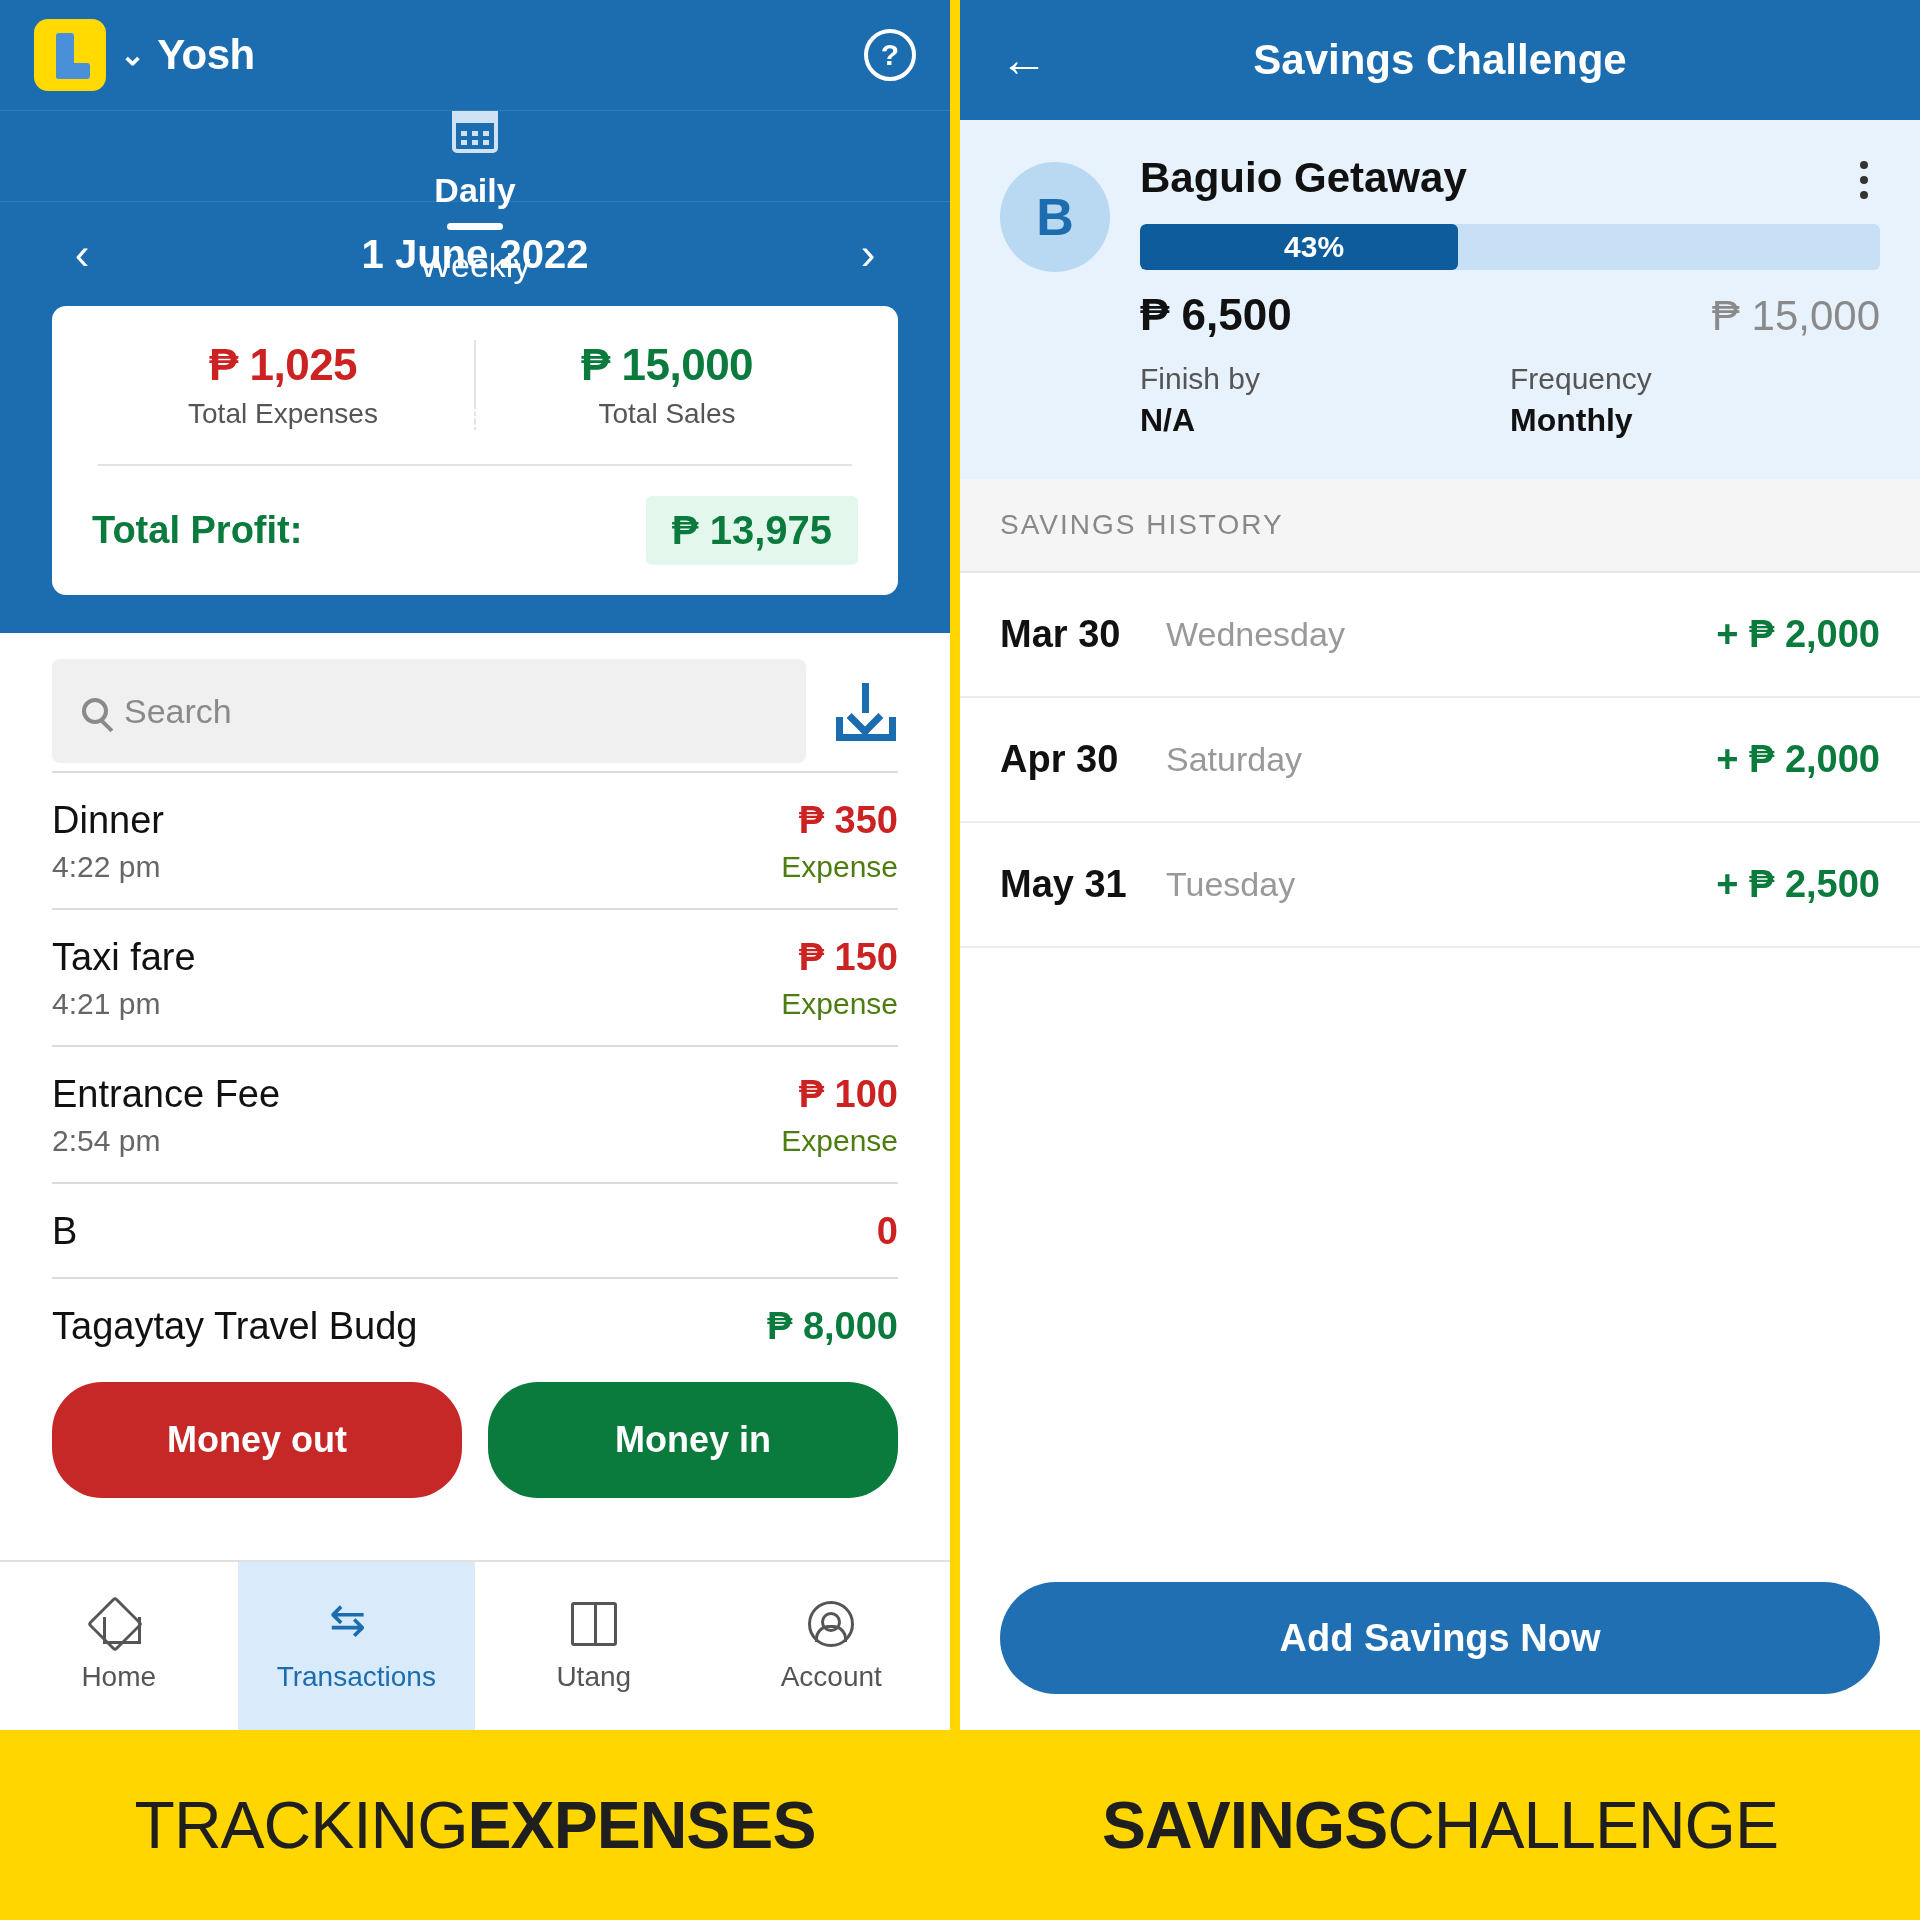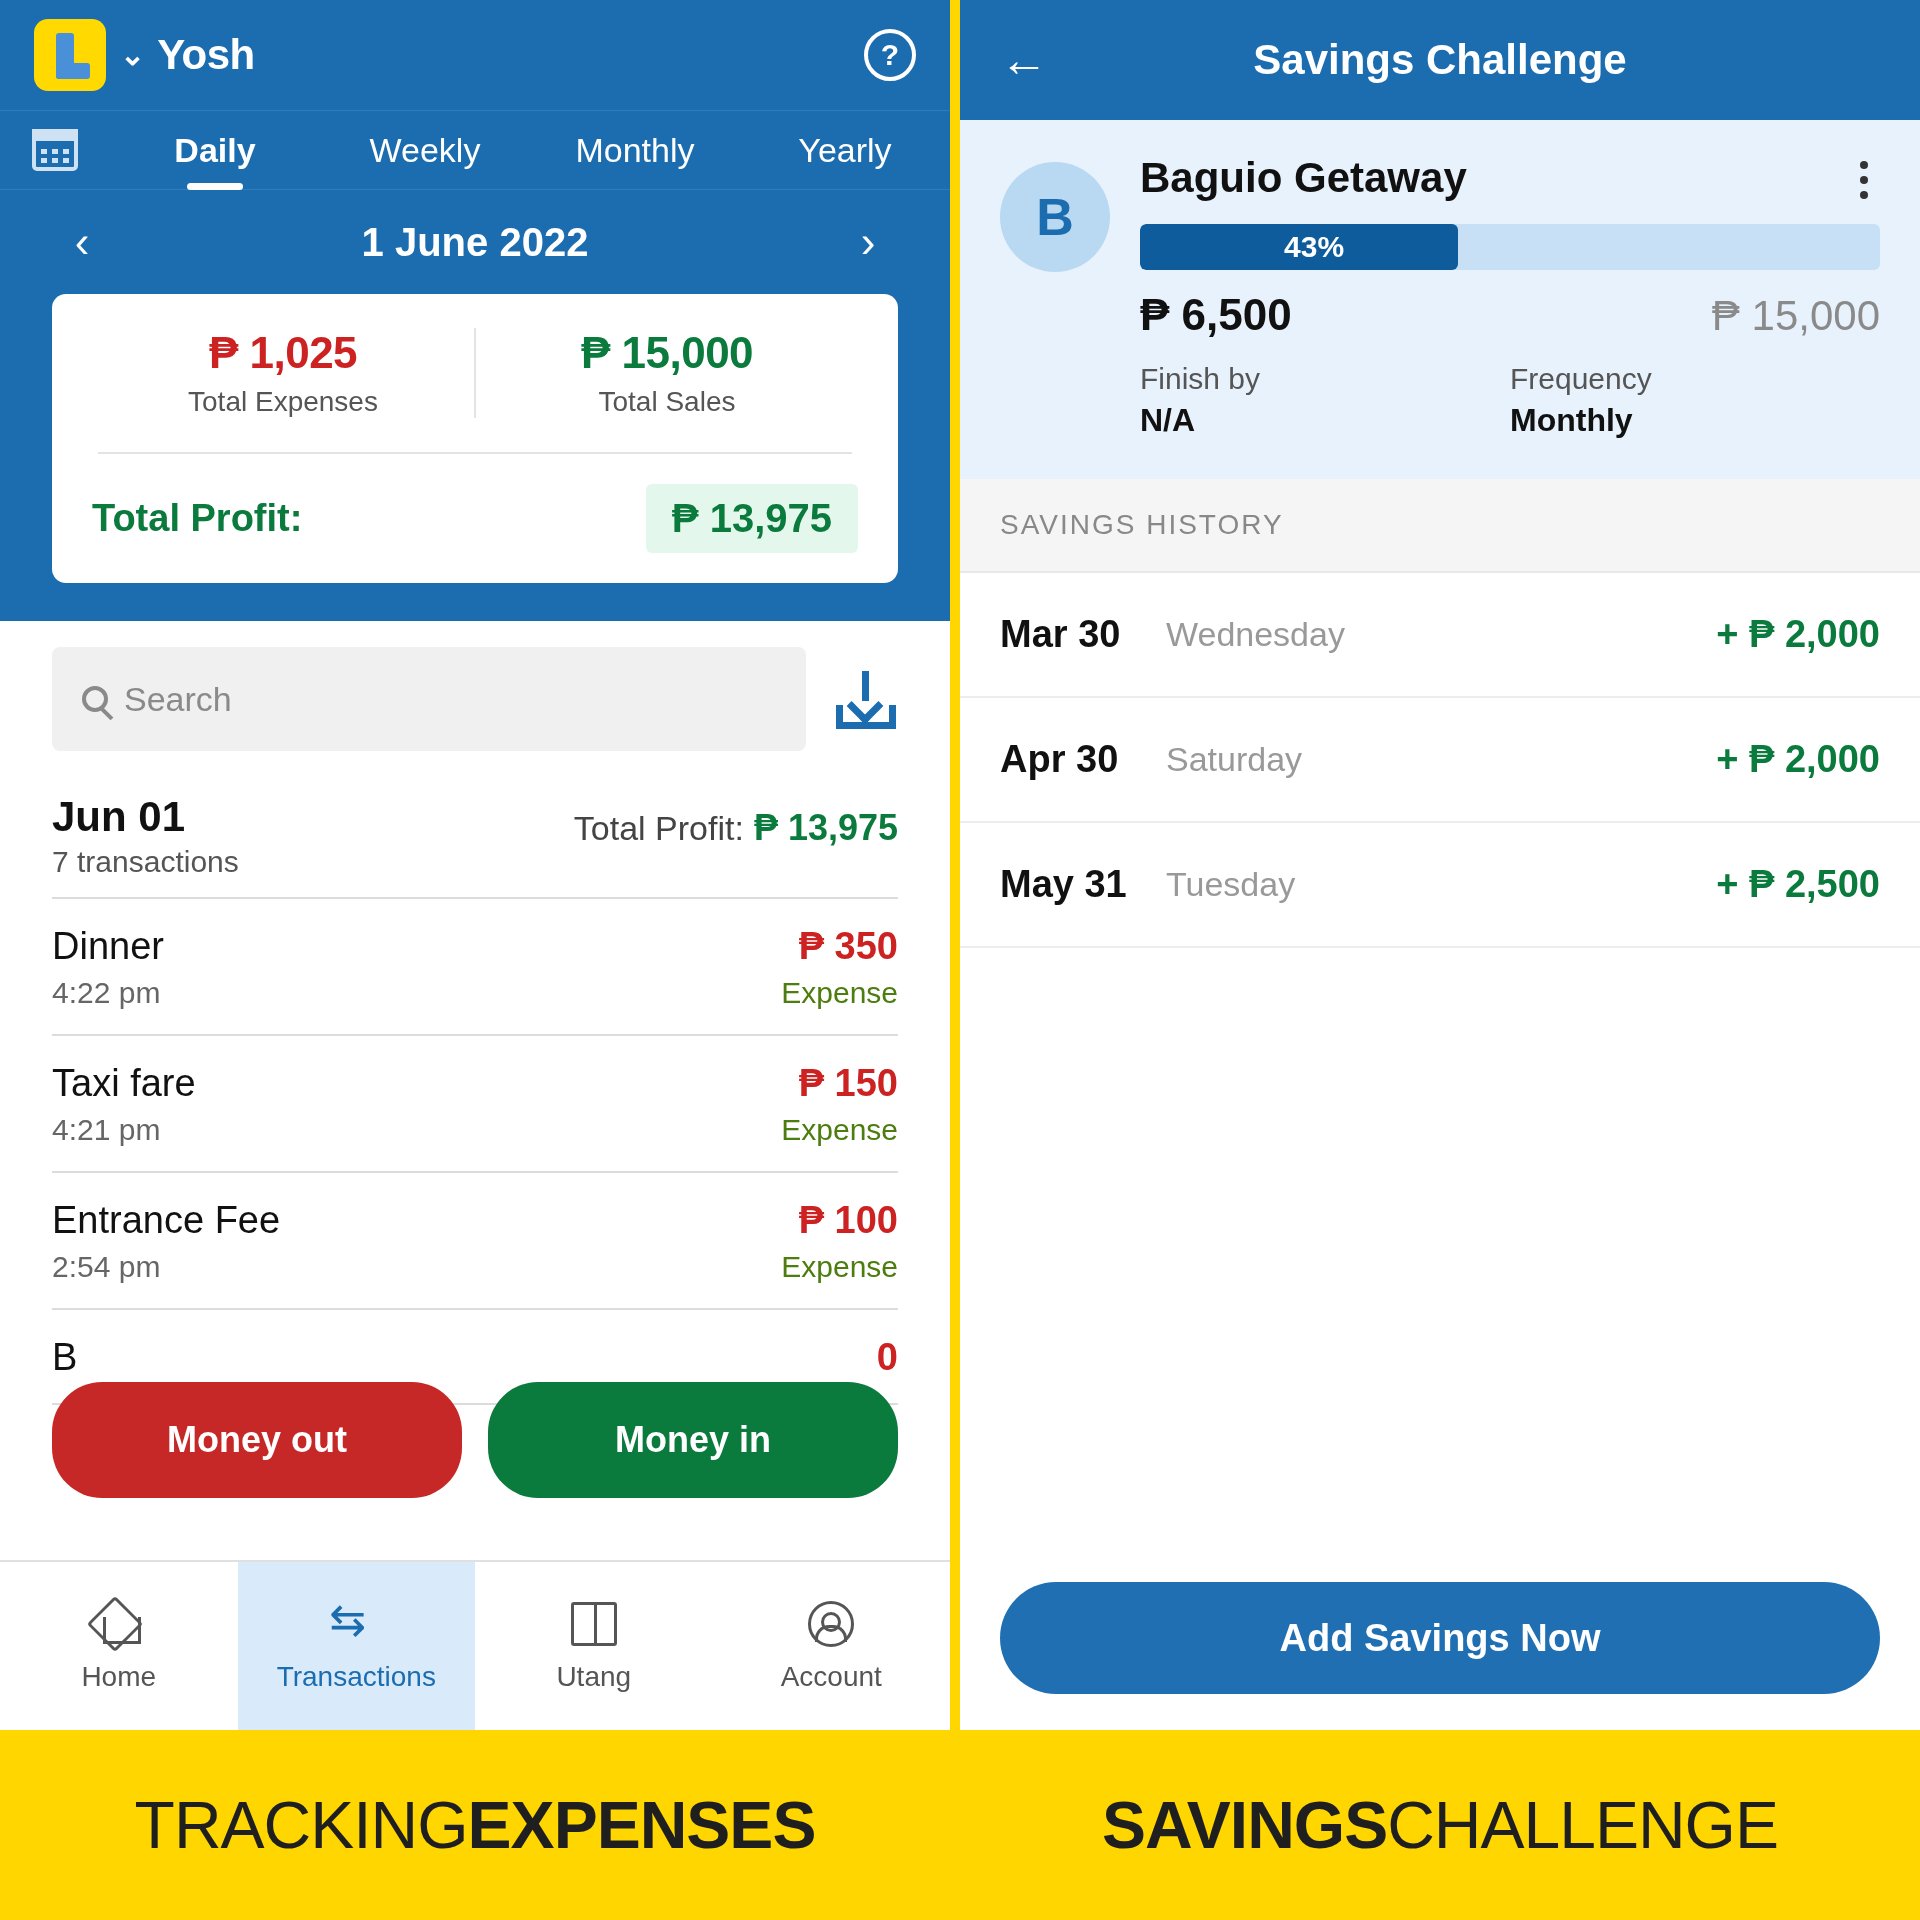--- a/index.html
+++ b/index.html
@@ -30,21 +30,21 @@
     content:""; position:absolute; left:22px; top:44px; width:34px; height:16px;
     background:#4a90d9; border-radius:3px;
   }
   .chev-down { margin:0 12px 0 14px; font-size:30px; font-weight:700; line-height:1; }
   .biz-name { font-size:42px; font-weight:700; letter-spacing:-0.5px; }
   .help-icon {
     margin-left:auto; width:52px; height:52px; border:4px solid #fff; border-radius:50%;
     display:flex; align-items:center; justify-content:center; font-size:30px; font-weight:700;
   }
 
-  .tabs { height:80px; display:flex; align-items:center; border-top:1px solid #2f7cba; border-bottom:1px solid #2f7cba; }
+  .tabs { height:92px; display:flex; align-items:center; border-top:1px solid #2f7cba; border-bottom:1px solid #2f7cba;flex-direction:column; }
   .cal-icon { width:110px; display:flex; align-items:center; justify-content:center; }
   .cal-glyph { width:46px; height:42px; border:4px solid #cfe2f3; border-radius:5px; position:relative; }
   .cal-glyph::before{ content:""; position:absolute; left:-4px; right:-4px; top:-4px; height:12px; background:#cfe2f3; }
   .cal-glyph::after{
     content:""; position:absolute; left:5px; top:16px; width:28px; height:14px;
     background:
       linear-gradient(#cfe2f3,#cfe2f3) 0 0/6px 5px no-repeat,
       linear-gradient(#cfe2f3,#cfe2f3) 11px 0/6px 5px no-repeat,
       linear-gradient(#cfe2f3,#cfe2f3) 22px 0/6px 5px no-repeat,
       linear-gradient(#cfe2f3,#cfe2f3) 0 9px/6px 5px no-repeat,
@@ -224,29 +224,20 @@
         <div class="mag"></div>
         <div class="search-ph">Search</div>
       </div>
       <div class="dl-icon">
         <div class="stem"></div>
           <div class="head"></div>
           <div class="tray"></div>
       </div>
     </div>
 
-    <div class="day-head">
-      <div>
-        <div class="day-date">Jun 01</div>
-        <div class="day-count">7 transactions</div>
-      </div>
-      <div class="day-profit">
-        <span>Total Profit:</span><b>₱ 13,975</b>
-      </div>
-    </div>
     <div class="hr"></div>
 
     <div class="tx">
       <div>
           <div class="tx-name">Dinner</div>
            <div class="tx-time">4:22 pm</div>
         </div>
       <div>
           <div class="tx-amt red">₱ 350</div>
            <div class="tx-type">Expense</div>

